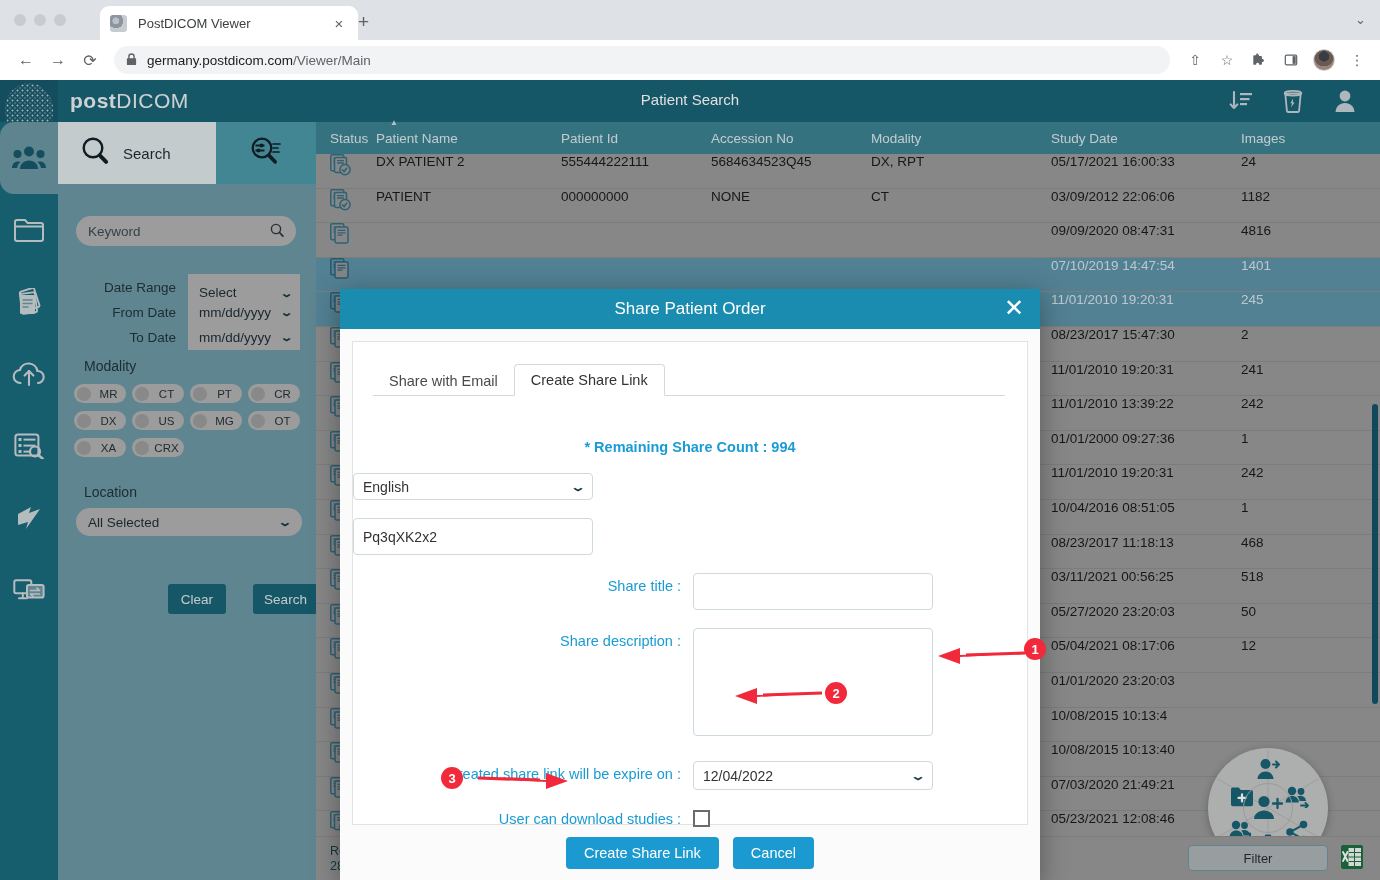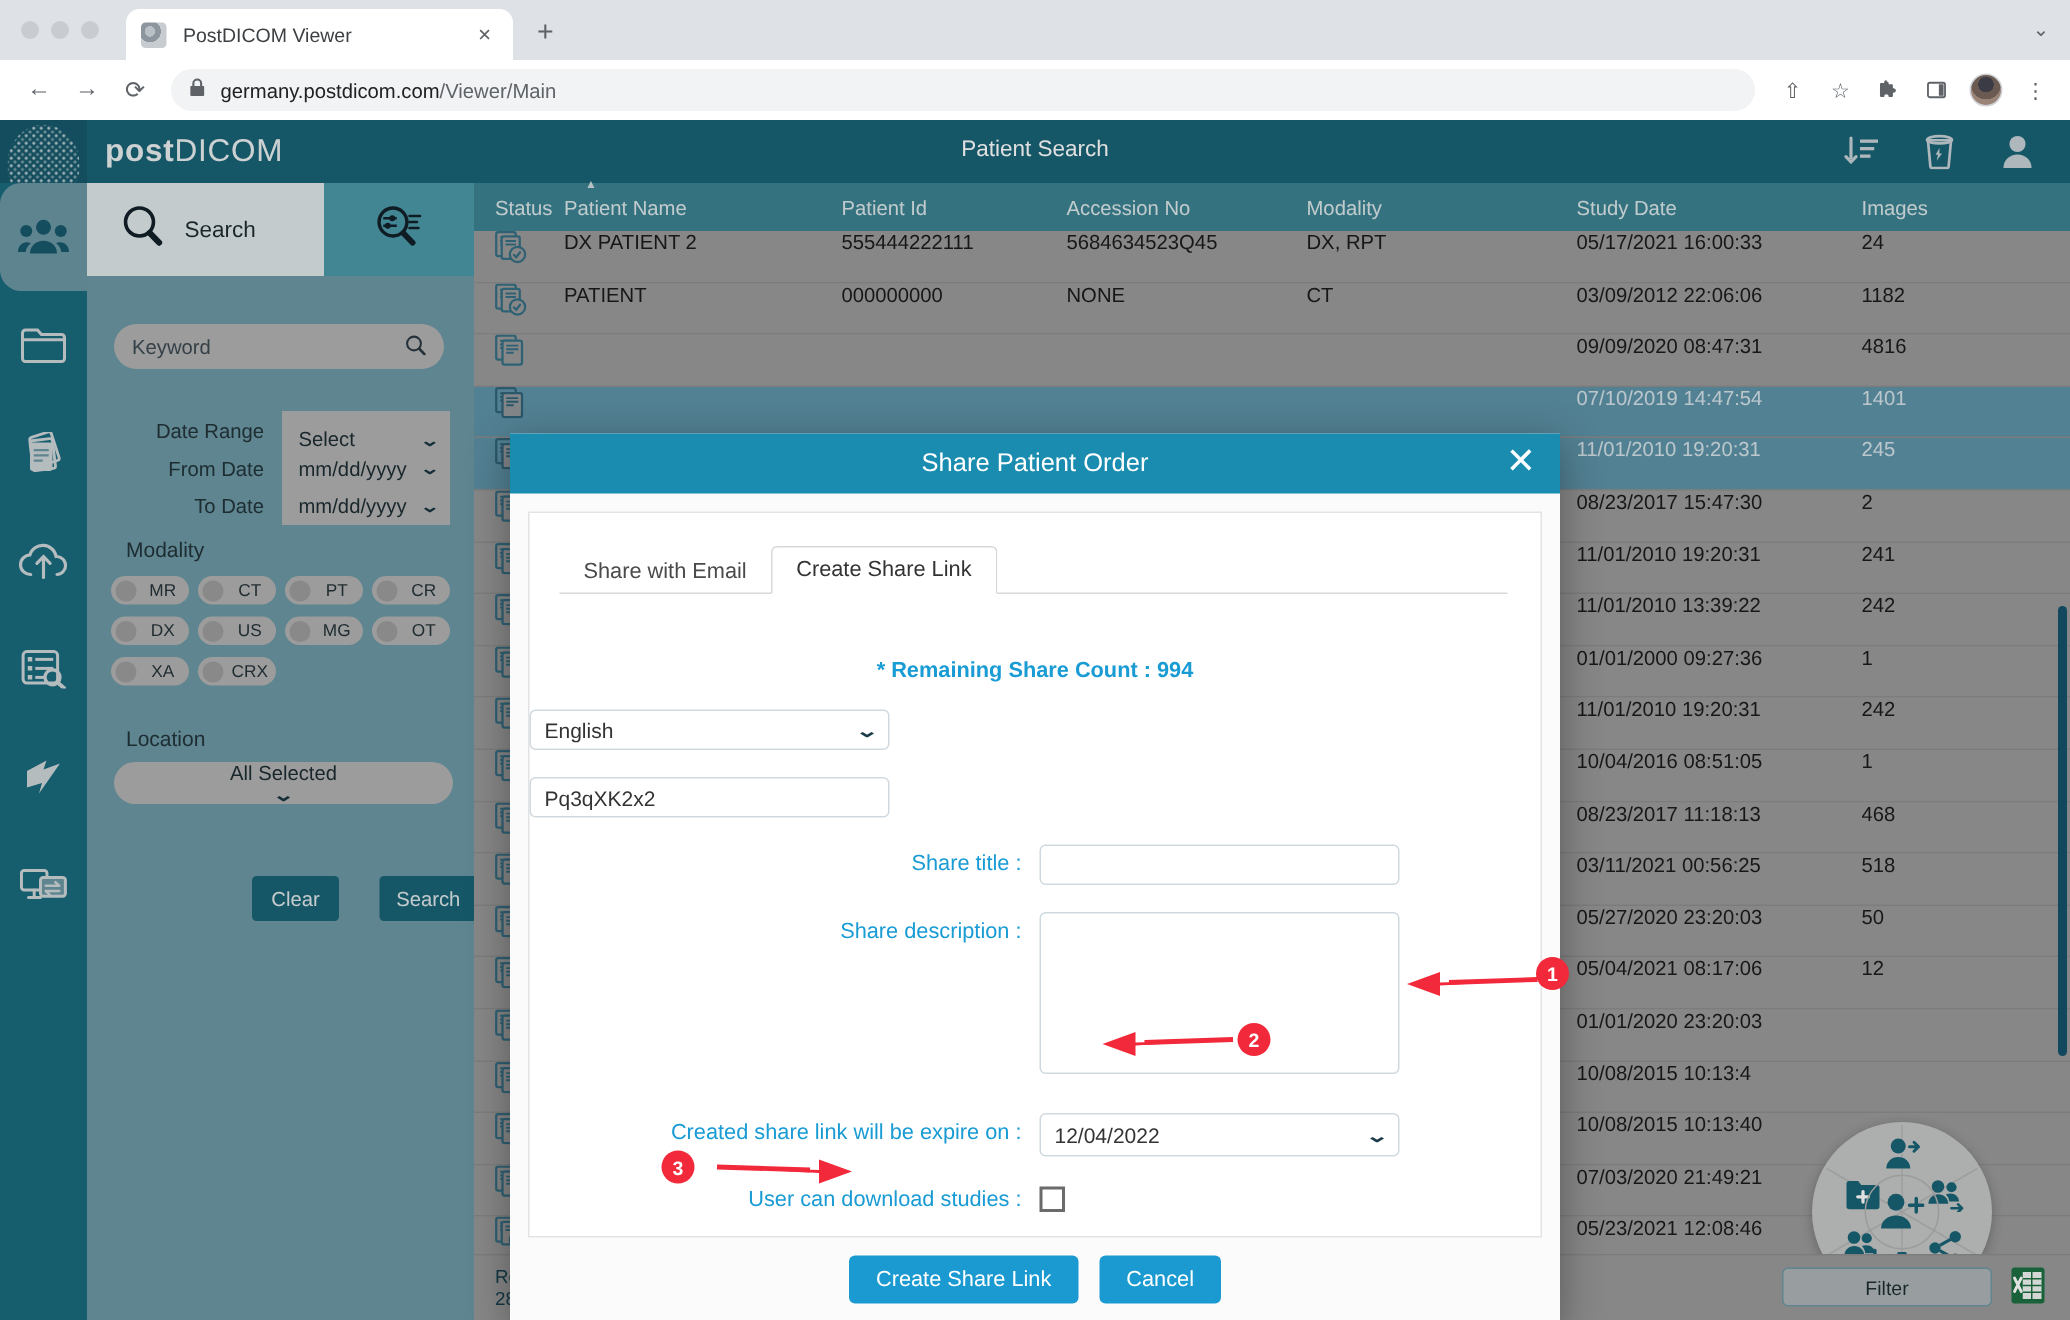--- a/index.html
+++ b/index.html
@@ -12,21 +12,21 @@
   #app { position: relative; width: 1380px; height: 880px; }
 
   
   .chrome-top {
     position: absolute; left: 0; top: 0; width: 1380px; height: 40px;
     background: #dee1e6;
   }
   .traffic { position: absolute; left: 14px; top: 14px; display: flex; gap: 8px; }
   .traffic span { width: 12px; height: 12px; border-radius: 50%; background: #c8ccd1; display: block; }
   .tab {
-    position: absolute; left: 84px; top: 6px; width: 258px; height: 34px;
+    position: absolute; left: 100px; top: 6px; width: 258px; height: 34px;
     background: #fff; border-radius: 9px 9px 0 0;
     display: flex; align-items: center; padding: 0 10px;
   }
   .tab-favicon {
     width: 17px; height: 17px; border-radius: 3px; flex: 0 0 auto;
     background: radial-gradient(circle at 35% 35%, #b9c0c6 0 22%, #8d969e 23% 46%, #c7ccd1 47% 100%);
     margin-right: 11px;
   }
   .tab-title { font-size: 13px; color: #3c4043; flex: 1 1 auto; white-space: nowrap; overflow: hidden; }
   .tab-close { font-size: 15px; color: #5f6368; width: 18px; text-align: center; cursor: pointer; }
@@ -125,21 +125,21 @@
   .modchip {
     width: 52px; height: 19px; background: #b2b2b2; border-radius: 10px;
     display: flex; align-items: center; cursor: pointer;
   }
   .modchip i { width: 14px; height: 14px; border-radius: 50%; background: #9c9c9c; margin-left: 3px; display:block; }
   .modchip b { font-weight: 400; font-size: 11.5px; color: #253339; flex: 1 1 auto; text-align: center; }
 
   .locsel {
     position: absolute; left: 74px; top: 526px; width: 226px; height: 28px;
     background: #b2b2b2; border-radius: 14px; display: flex; align-items: center;
-    justify-content: space-between; padding: 0 12px; cursor: pointer; flex-direction: column;
+    justify-content: space-between; padding: 0 12px; cursor: pointer;
   }
   .locsel span.v { font-size: 13.5px; color: #1d2d33; }
   .locsel span.cv { font-size: 12px; color: #17343f; font-weight: bold; transform: scaleX(1.5); }
 
   .btn-clear, .btn-search {
     position: absolute; top: 602px; height: 30px; width: 58px;
     background: #1a6376; color: #dfe7e9; border: none; border-radius: 3px;
     font-size: 13.5px; font-family: inherit; cursor: pointer;
   }
   .btn-clear { left: 110px; }
@@ -223,21 +223,21 @@
     border: 1px solid #d8d8d8; border-bottom: 1px solid #fff; border-radius: 4px 4px 0 0;
     background: #fff; color: #333;
   }
 
   .remaining { text-align: center; margin-top: 43px; font-size: 14.5px; color: #199bd4; font-weight: bold; }
 
   .field { display: flex; align-items: flex-start; margin-top: 18px; }
   .field .lab { width: 340px; text-align: right; padding-right: 12px; font-size: 14.5px; color: #199bd4; padding-top: 5px; }
   .ctrl { width: 240px; }
   .inp {
-    width: 240px; height: 27px; border: 1px solid #cfd9e0; border-radius: 4px;
+    width: 240px; height: 37px; border: 1px solid #cfd9e0; border-radius: 4px;
     font-size: 14px; color: #333; padding: 0 9px; font-family: inherit; background: #fff;
   }
   .sel-box {
     width: 240px; height: 27px; border: 1px solid #cfd9e0; border-radius: 4px;
     display: flex; align-items: center; justify-content: space-between;
     padding: 0 9px; font-size: 14px; color: #333; cursor: pointer; background: #fff;
   }
   .sel-box .cv { font-size: 12px; color: #1b3a4a; font-weight: bold; transform: scaleX(1.6); }
   .ta { width: 240px; height: 108px; border: 1px solid #cfd9e0; border-radius: 4px; font-family: inherit; font-size: 14px; padding: 6px 9px; resize: none; }
   .cb { width: 17px; height: 17px; border: 2px solid #6b6b6b; background: #fff; cursor: pointer; margin-top: 4px; }

